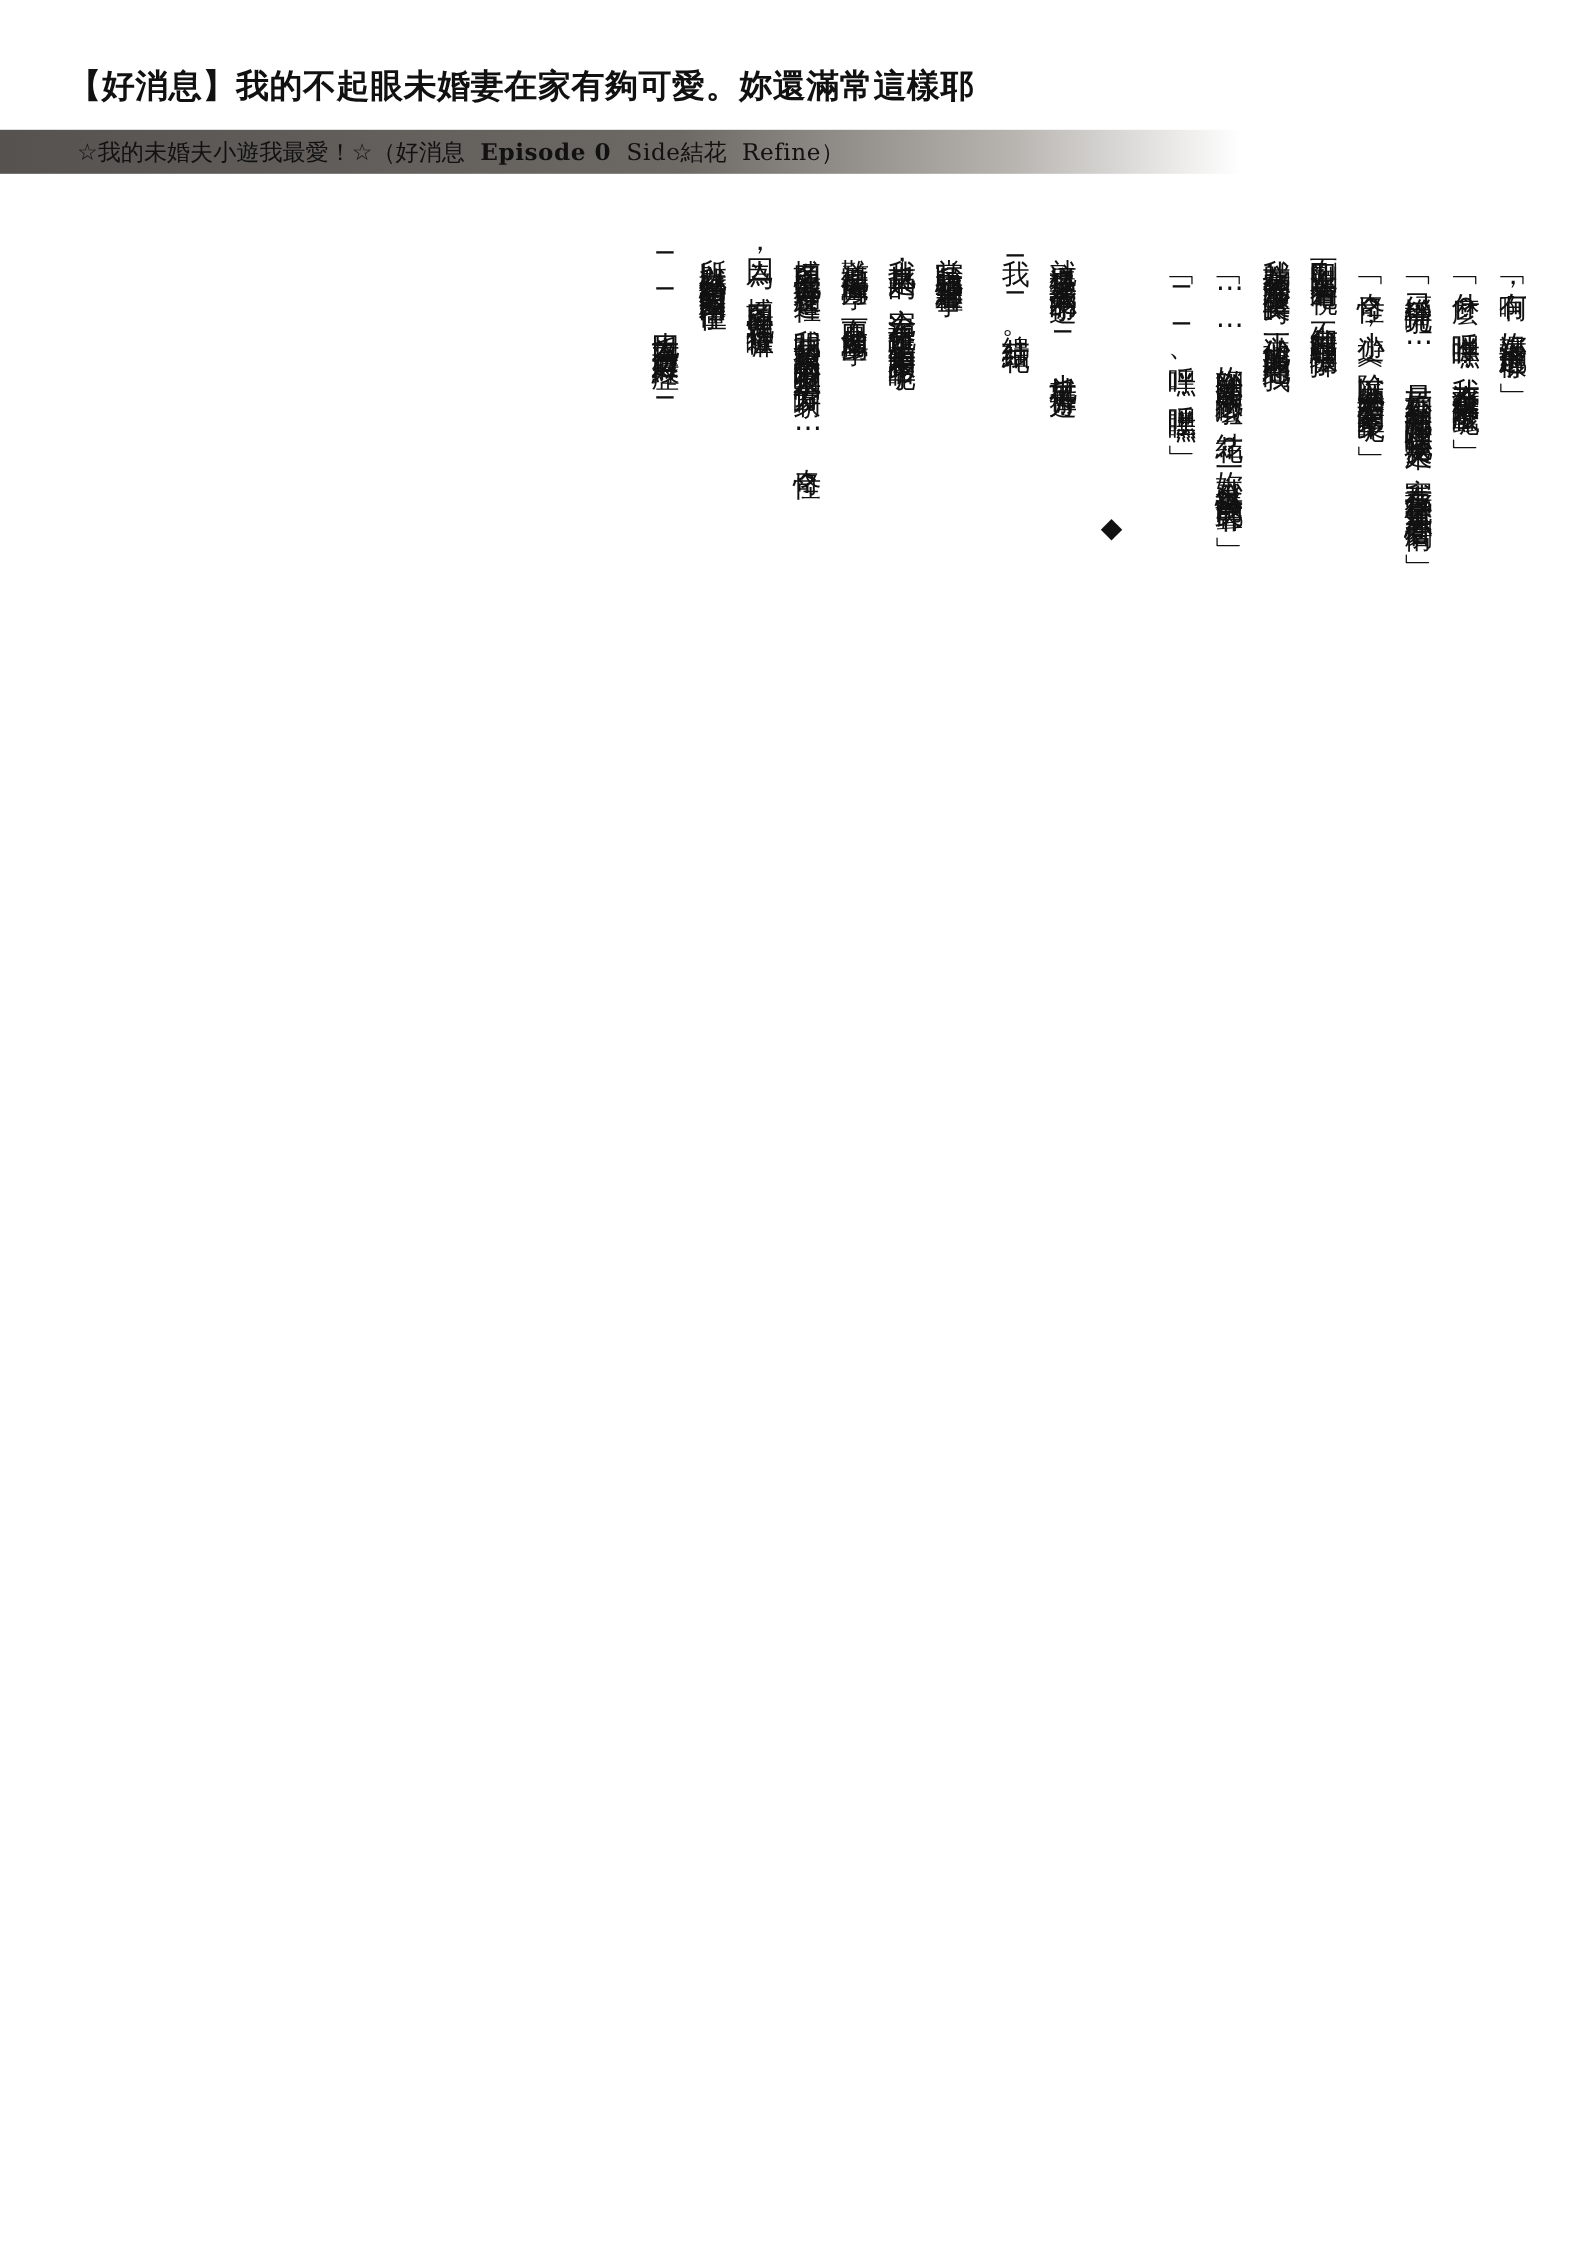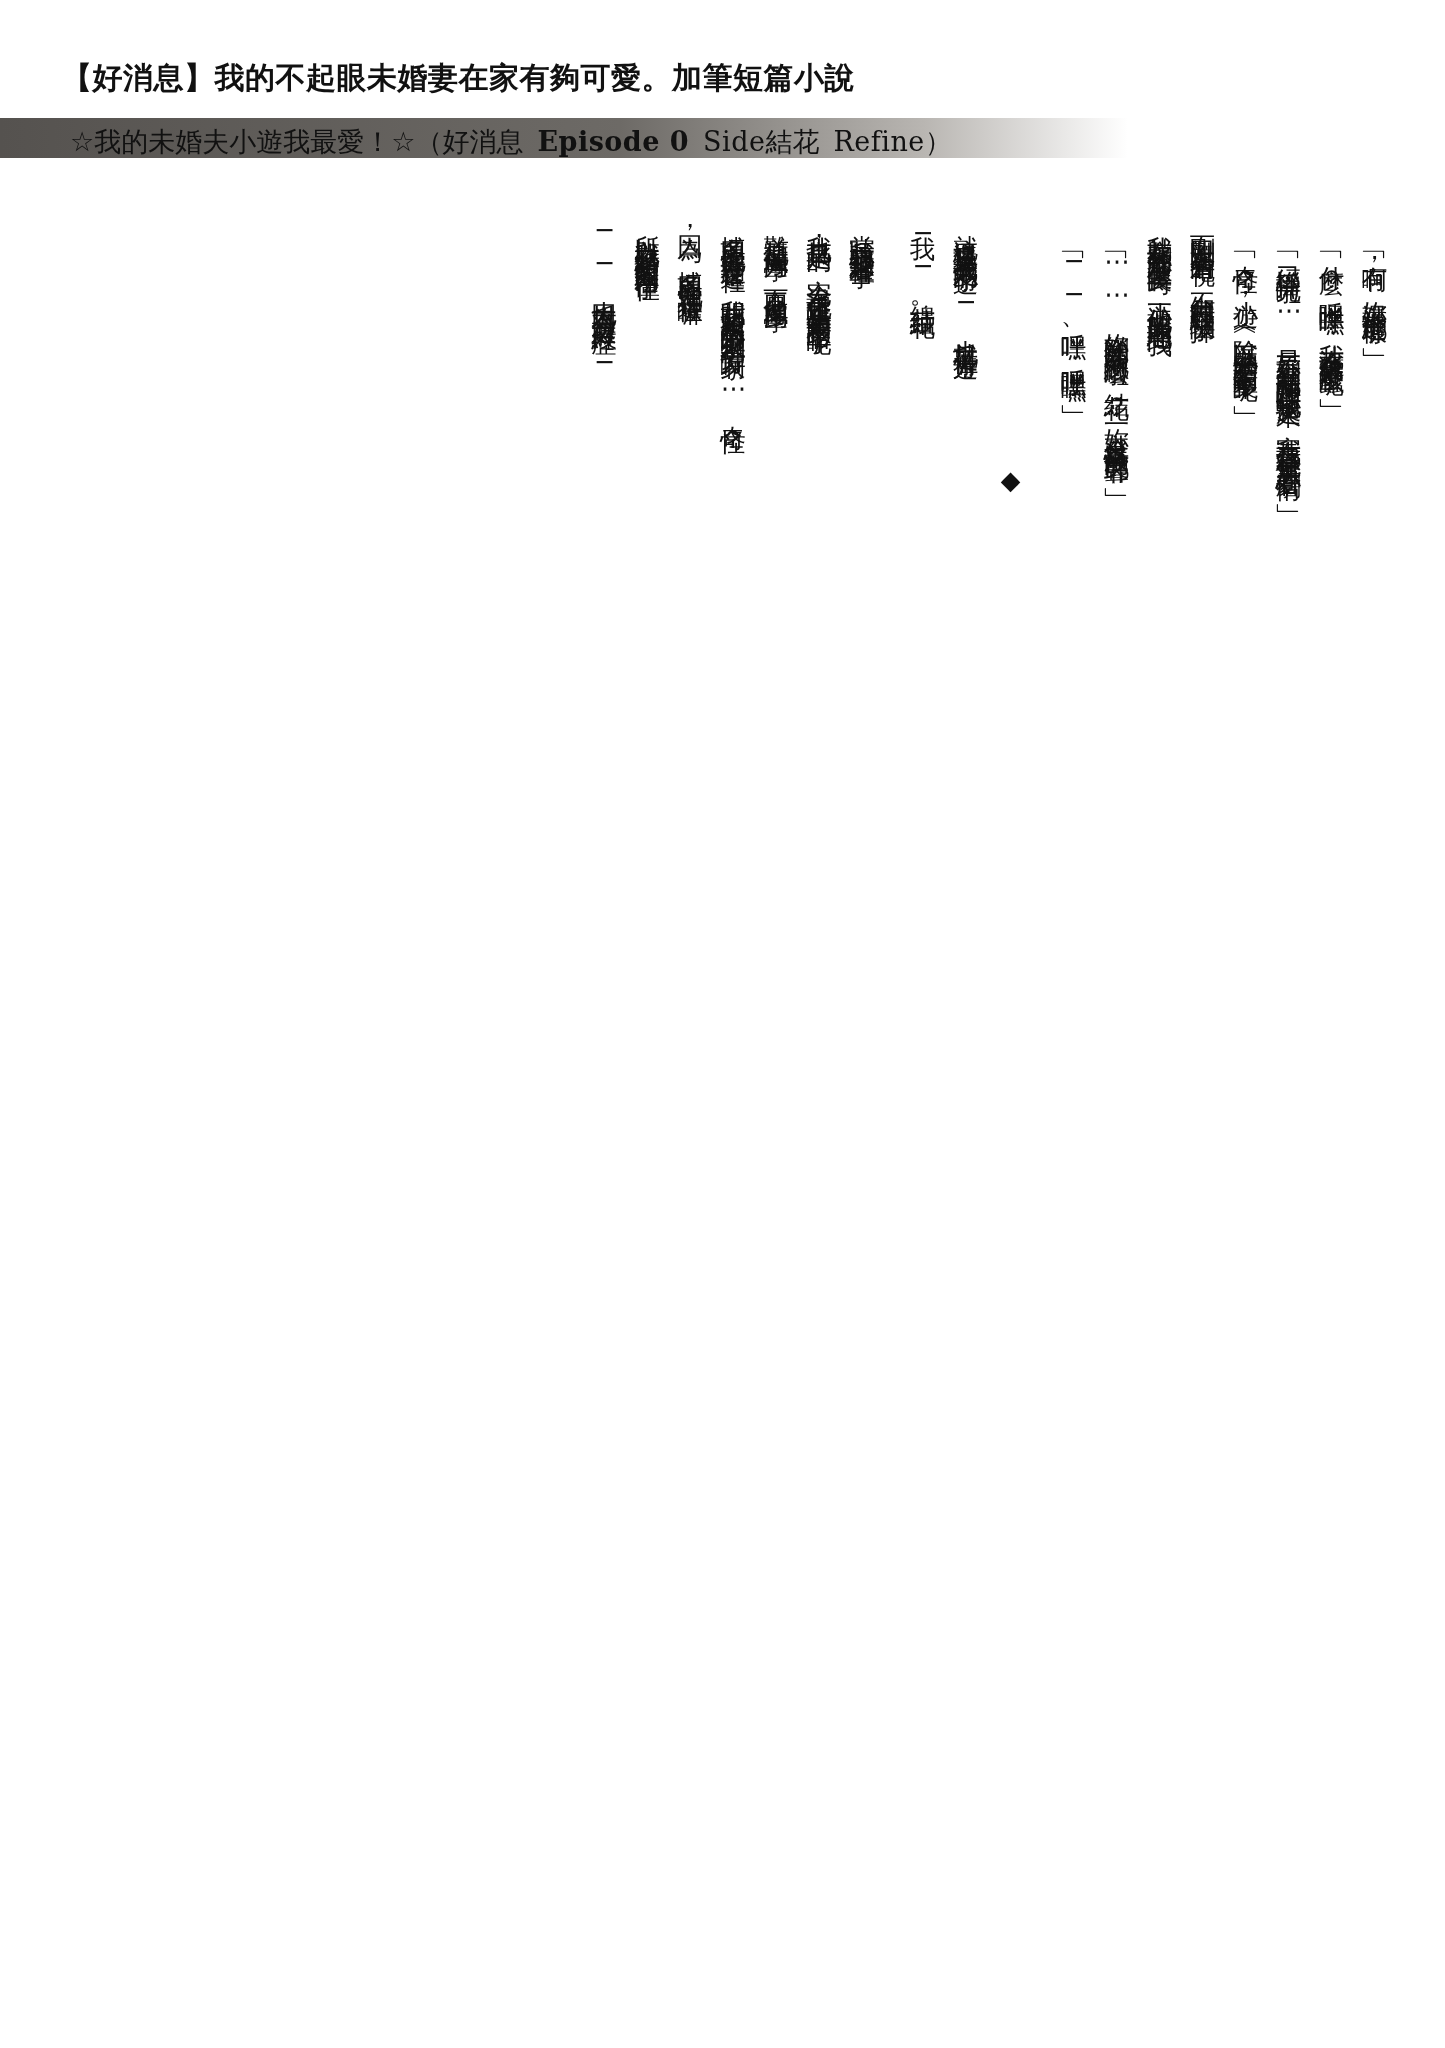--- a/index.html
+++ b/index.html
@@ -40,21 +40,21 @@
     left: 0;
     width: 1128px;
     height: 40px;
     background: linear-gradient(to right, #55524f 0%, #6d6a66 55%, #b9b6b2 82%, #ffffff 100%);
   }
 
   .header-sub {
     position: absolute;
     top: 124px;
     left: 70px;
-    font-size: 27px;
+    font-size: 21px;
     color: #111;
     white-space: nowrap;
     font-family: "DejaVu Sans", "Liberation Sans", sans-serif;
     z-index: 3;
   }
   .header-sub .latin {
     font-family: "DejaVu Serif", "Liberation Serif", serif;
     font-weight: bold;
     letter-spacing: 0.5px;
   }
@@ -96,21 +96,21 @@
     font-size: 25.5px;
     padding-top: 250px;
     color: #111;
   }
 </style>
 </head>
 <body>
 
 <div class="page">
 
-  <div class="header-title">【好消息】我的不起眼未婚妻在家有夠可愛。加筆短篇小說</div>
+  <div class="header-title">【好消息】我的不起眼未婚妻在家有夠可愛。妳還滿常這樣耶</div>
 
   <div class="header-band"></div>
 
   <div class="header-sub">
     <span>☆我的未婚夫小遊我最愛！☆（好消息</span><span class="sp"></span><span class="latin">Episode 0</span><span class="sp"></span><span class="latin-reg">Side</span><span>結花</span><span class="sp"></span><span class="latin-reg">Refine</span><span>）</span>
   </div>
 
   <div class="body-area">
     <div class="vline">──也因為有過這一段經歷──</div>
     <div class="vline">所以我在結婚對象的家門口僵住了。</div>

